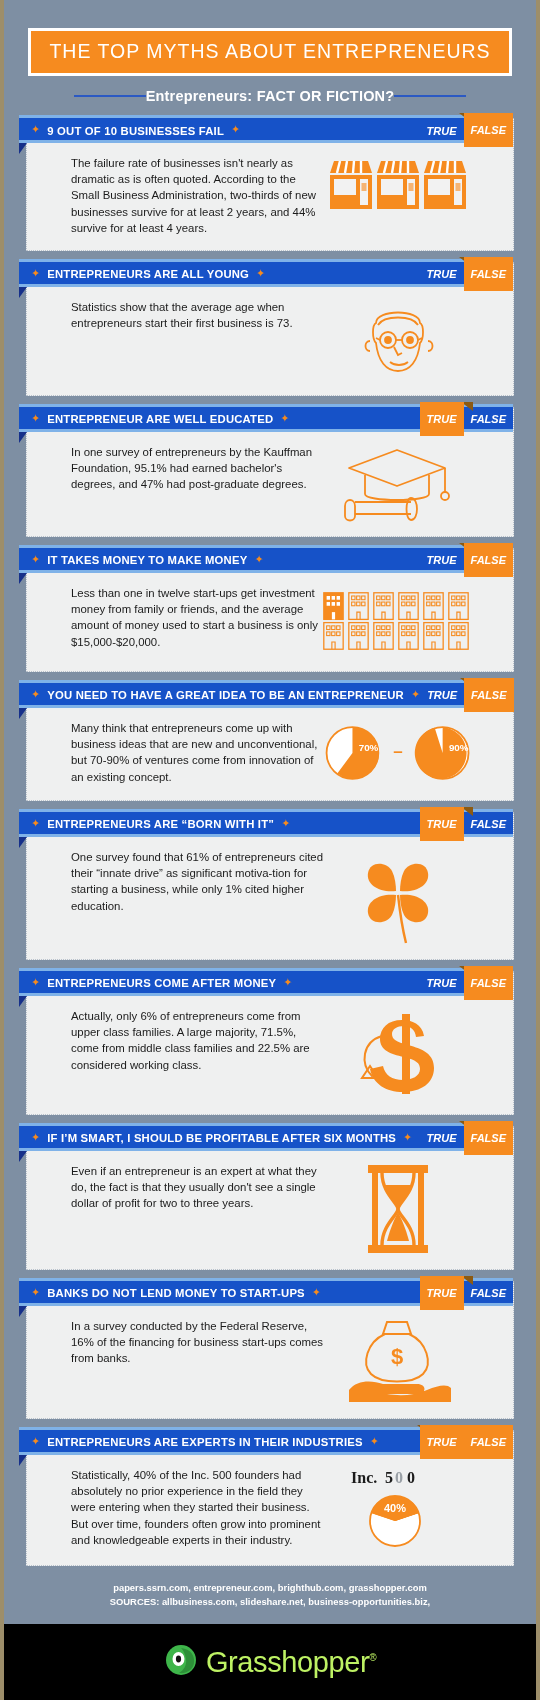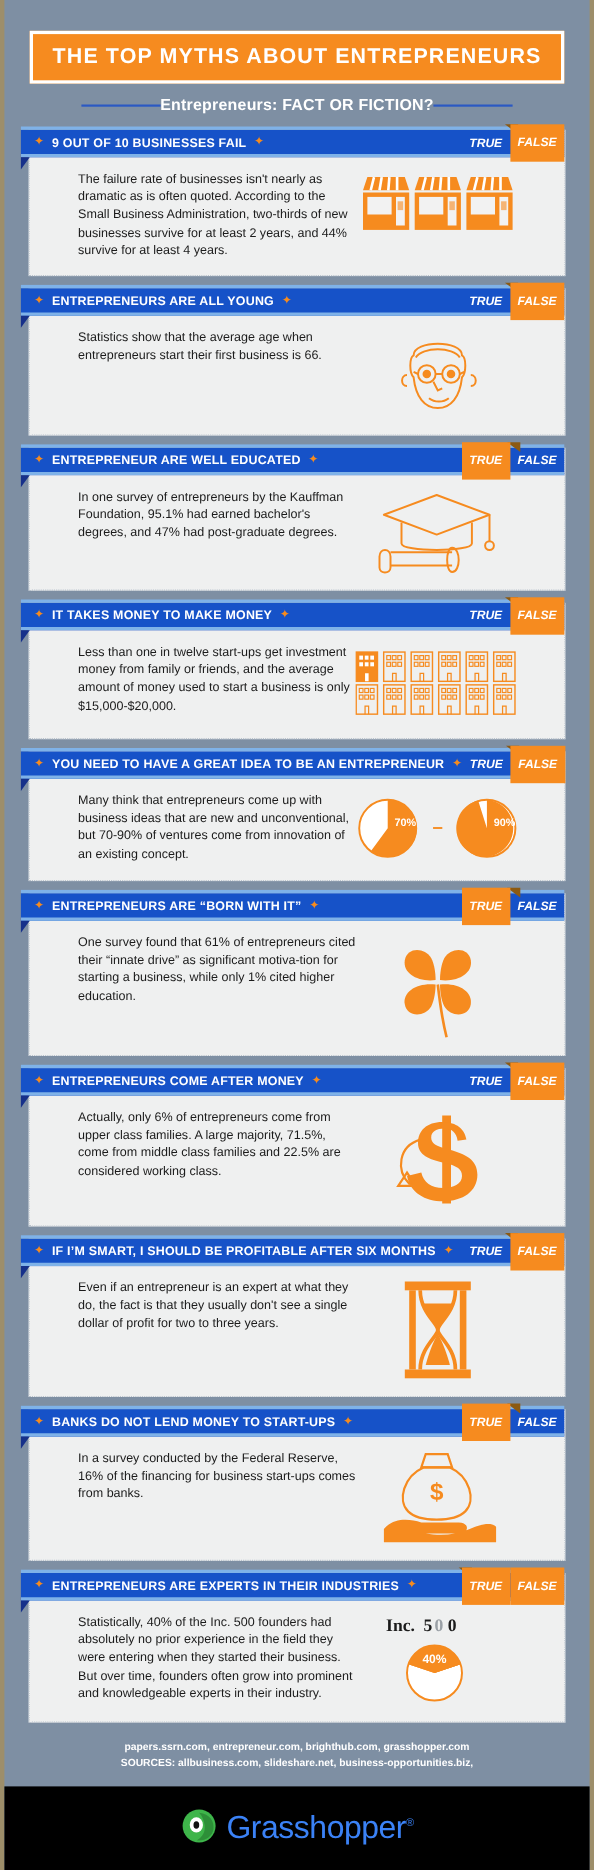--- a/index.html
+++ b/index.html
@@ -22,21 +22,21 @@
   .title-box {
     display: inline-block;
     background: #f68b1f;
     border: 3px solid #ffffff;
     padding: 9px 18px 10px 18px;
     margin: 0 auto;
   }
   .title-text {
     color: #ffffff;
     font-size: 19.5px;
-    font-weight: bold;
+    font-weight: normal;
     letter-spacing: 1.0px;
     white-space: nowrap;
   }
   .subtitle-row {
     display: flex; align-items: center; justify-content: center;
     margin-top: 12px; padding: 0 38px;
   }
   .subrule { height: 2px; background: #2b59c3; flex: 1 1 auto; max-width: 72px; }
   .subtitle-text {
     color: #ffffff; font-size: 14.5px; font-weight: bold; white-space: nowrap;
@@ -122,21 +122,21 @@
   
   .sources {
     text-align: center; color: #ffffff; font-size: 9.4px;
     font-weight: bold; line-height: 1.5; padding: 4px 30px 12px 30px;
   }
   .brandbar {
     position: absolute; bottom: 0; left: 0; right: 0;
     height: 76px; background: #000000;
     display: flex; align-items: center; justify-content: center; gap: 8px;
   }
-  .brandname { color: #3b82f6; font-size: 29px; letter-spacing: -.4px; }
+  .brandname { color: #bef264; font-size: 29px; letter-spacing: -.4px; }
   .brandname sup { font-size: 10px; vertical-align: super; }
 
   .pct-label { fill: #ffffff; font-size: 11px; font-weight: bold;
                font-family: "Liberation Sans", sans-serif; }
 </style>
 </head>
 <body>
 
 <div id="page">
 
@@ -212,21 +212,21 @@
       <span class="dia">✦</span>
       <span class="myth-title">ENTREPRENEURS ARE ALL YOUNG</span>
       <span class="dia">✦</span>
       <span class="tf-wrap">
         <span class="fold" style="right:42px;"></span>
         <span class="tf ">TRUE</span>
         <span class="tf sel">FALSE</span>
       </span>
     </div>
     <div class="body">
-      <div class="body-text">Statistics show that the average age when entrepreneurs start their first business is 66.</div>
+      <div class="body-text">Statistics show that the average age when entrepreneurs start their first business is 73.</div>
       <div class="art">
         <svg width="96" height="82" viewBox="0 0 96 82">
     <g fill="none" stroke="#f68b1f" stroke-width="1.8">
       <path d="M26 24 C26 10 70 10 70 24 C74 26 74 40 70 44 C68 62 60 72 48 72 C36 72 28 62 26 44 C22 40 22 26 26 24 Z"></path>
       <path d="M28 26 C34 16 62 16 68 26"></path>
       <circle cx="38" cy="41" r="8"></circle>
       <circle cx="60" cy="41" r="8"></circle>
       <path d="M46 41 L52 41"></path>
       <path d="M30 41 L26 39 M68 41 L72 39"></path>
       <circle cx="38" cy="41" r="3" fill="#f68b1f"></circle>

